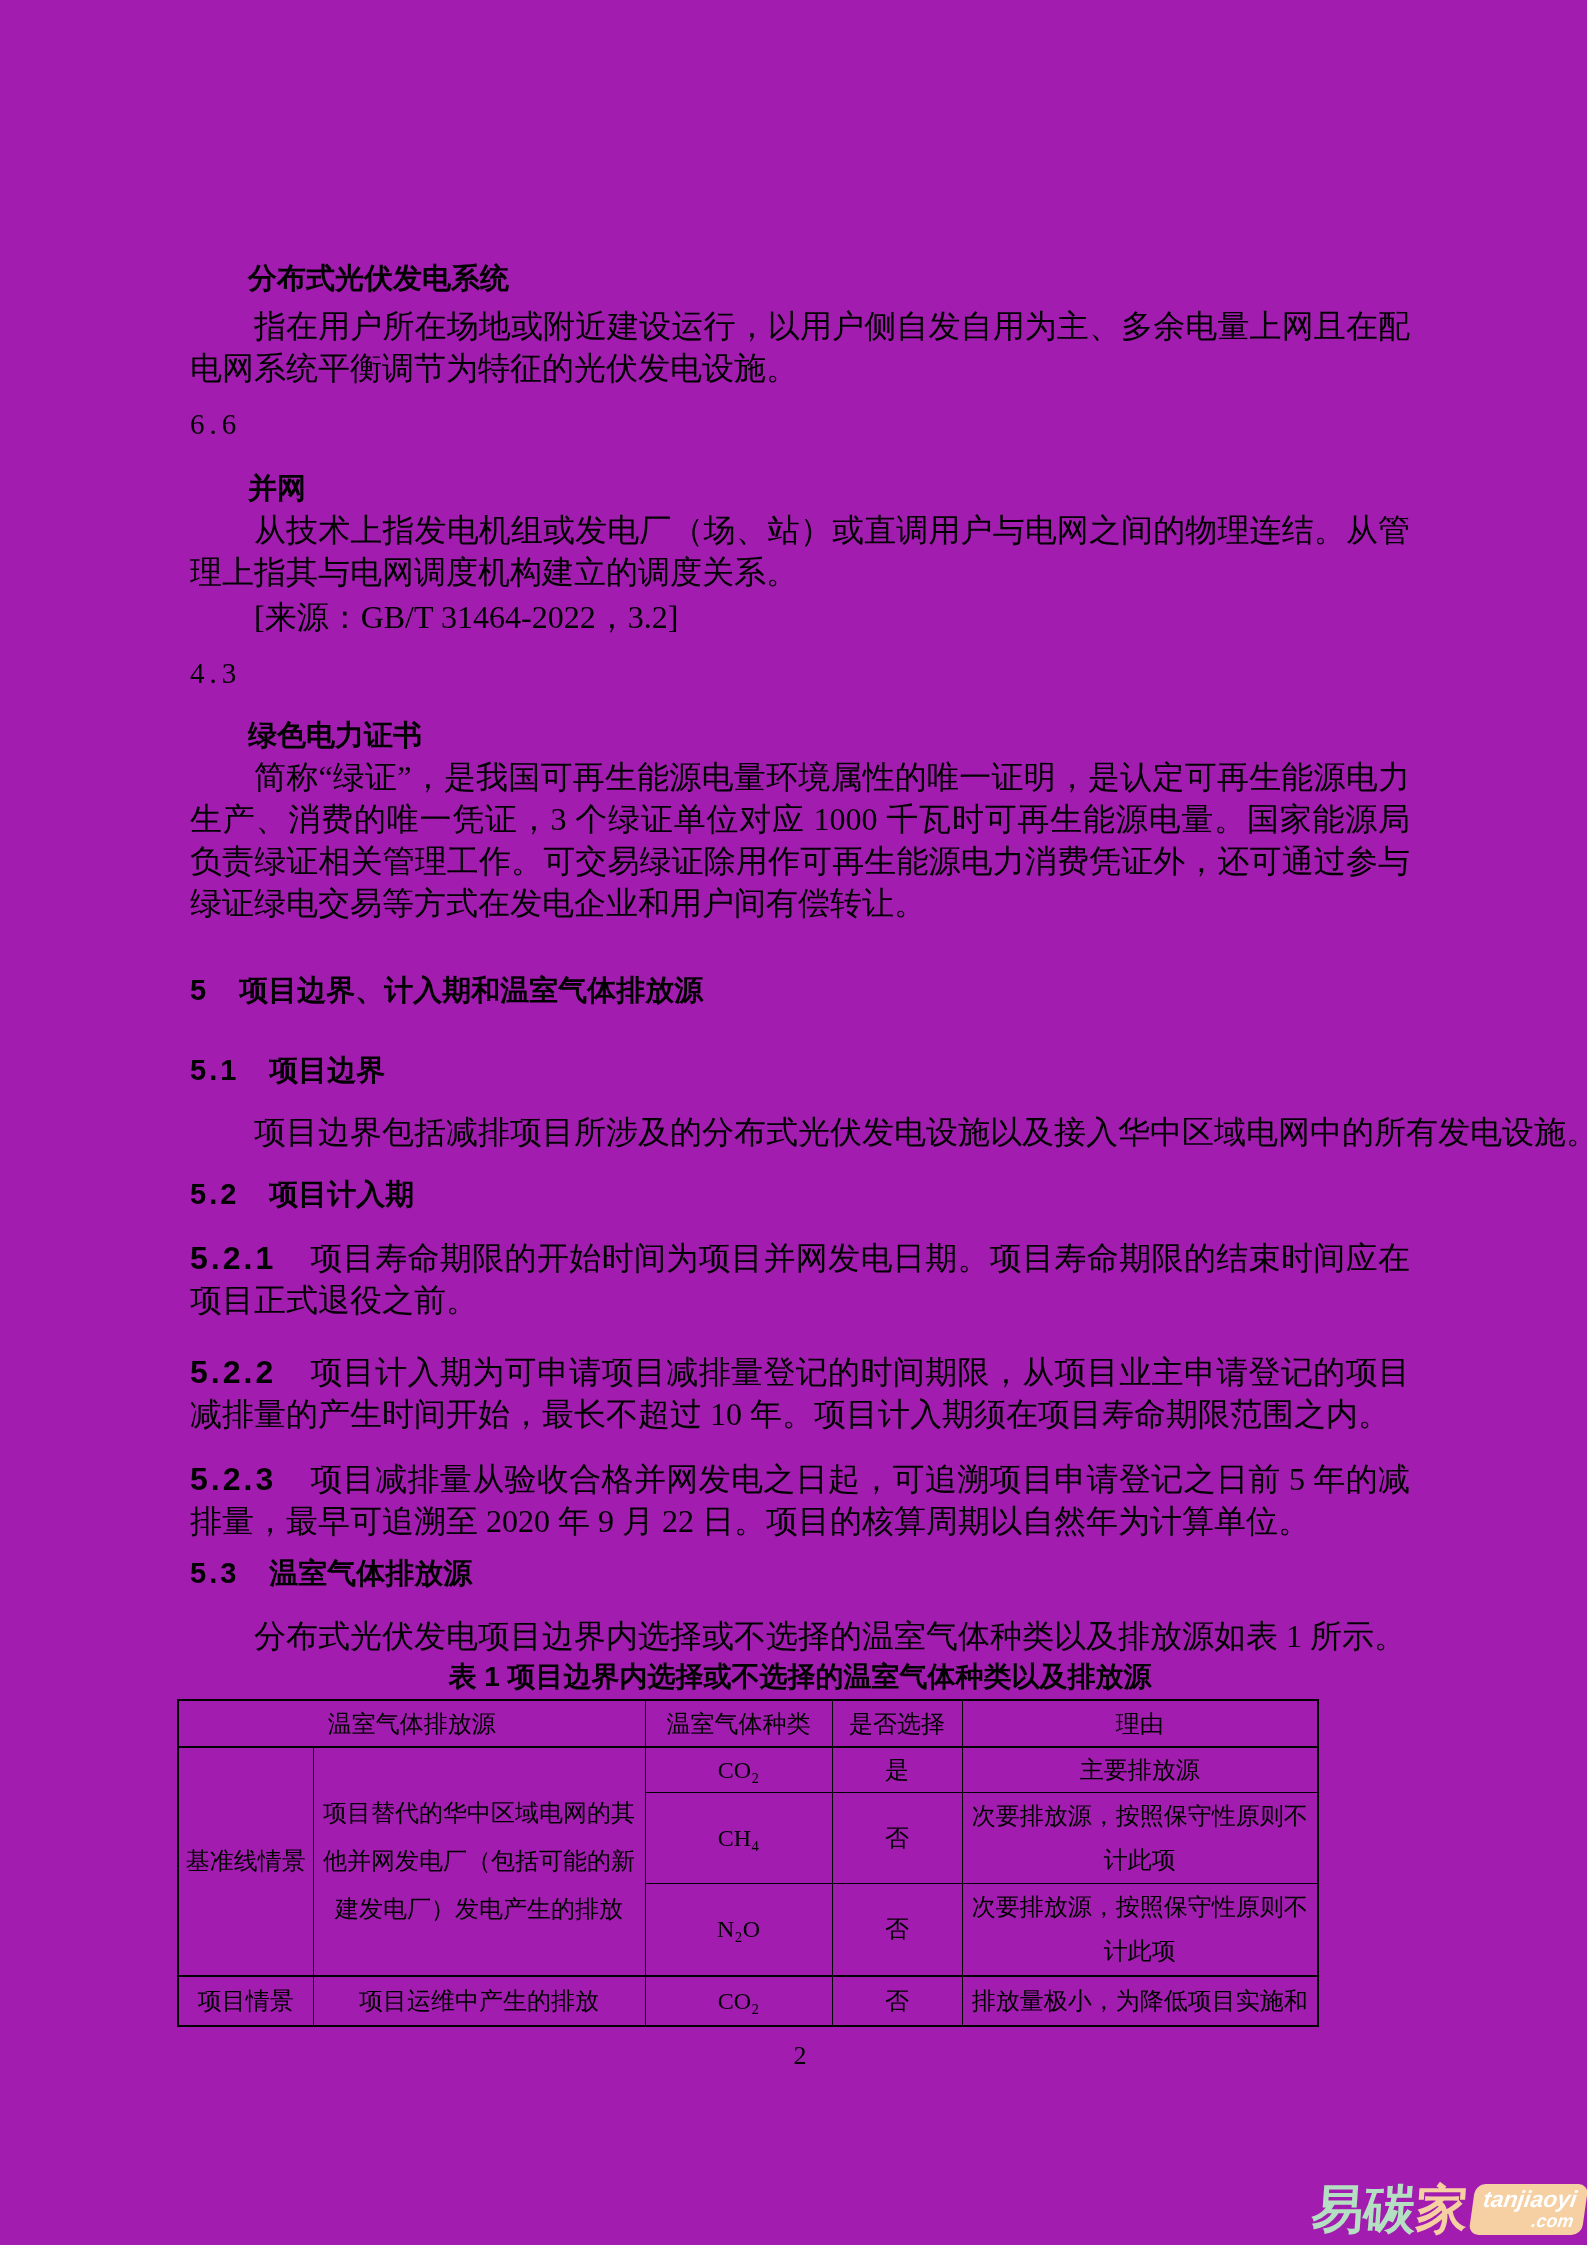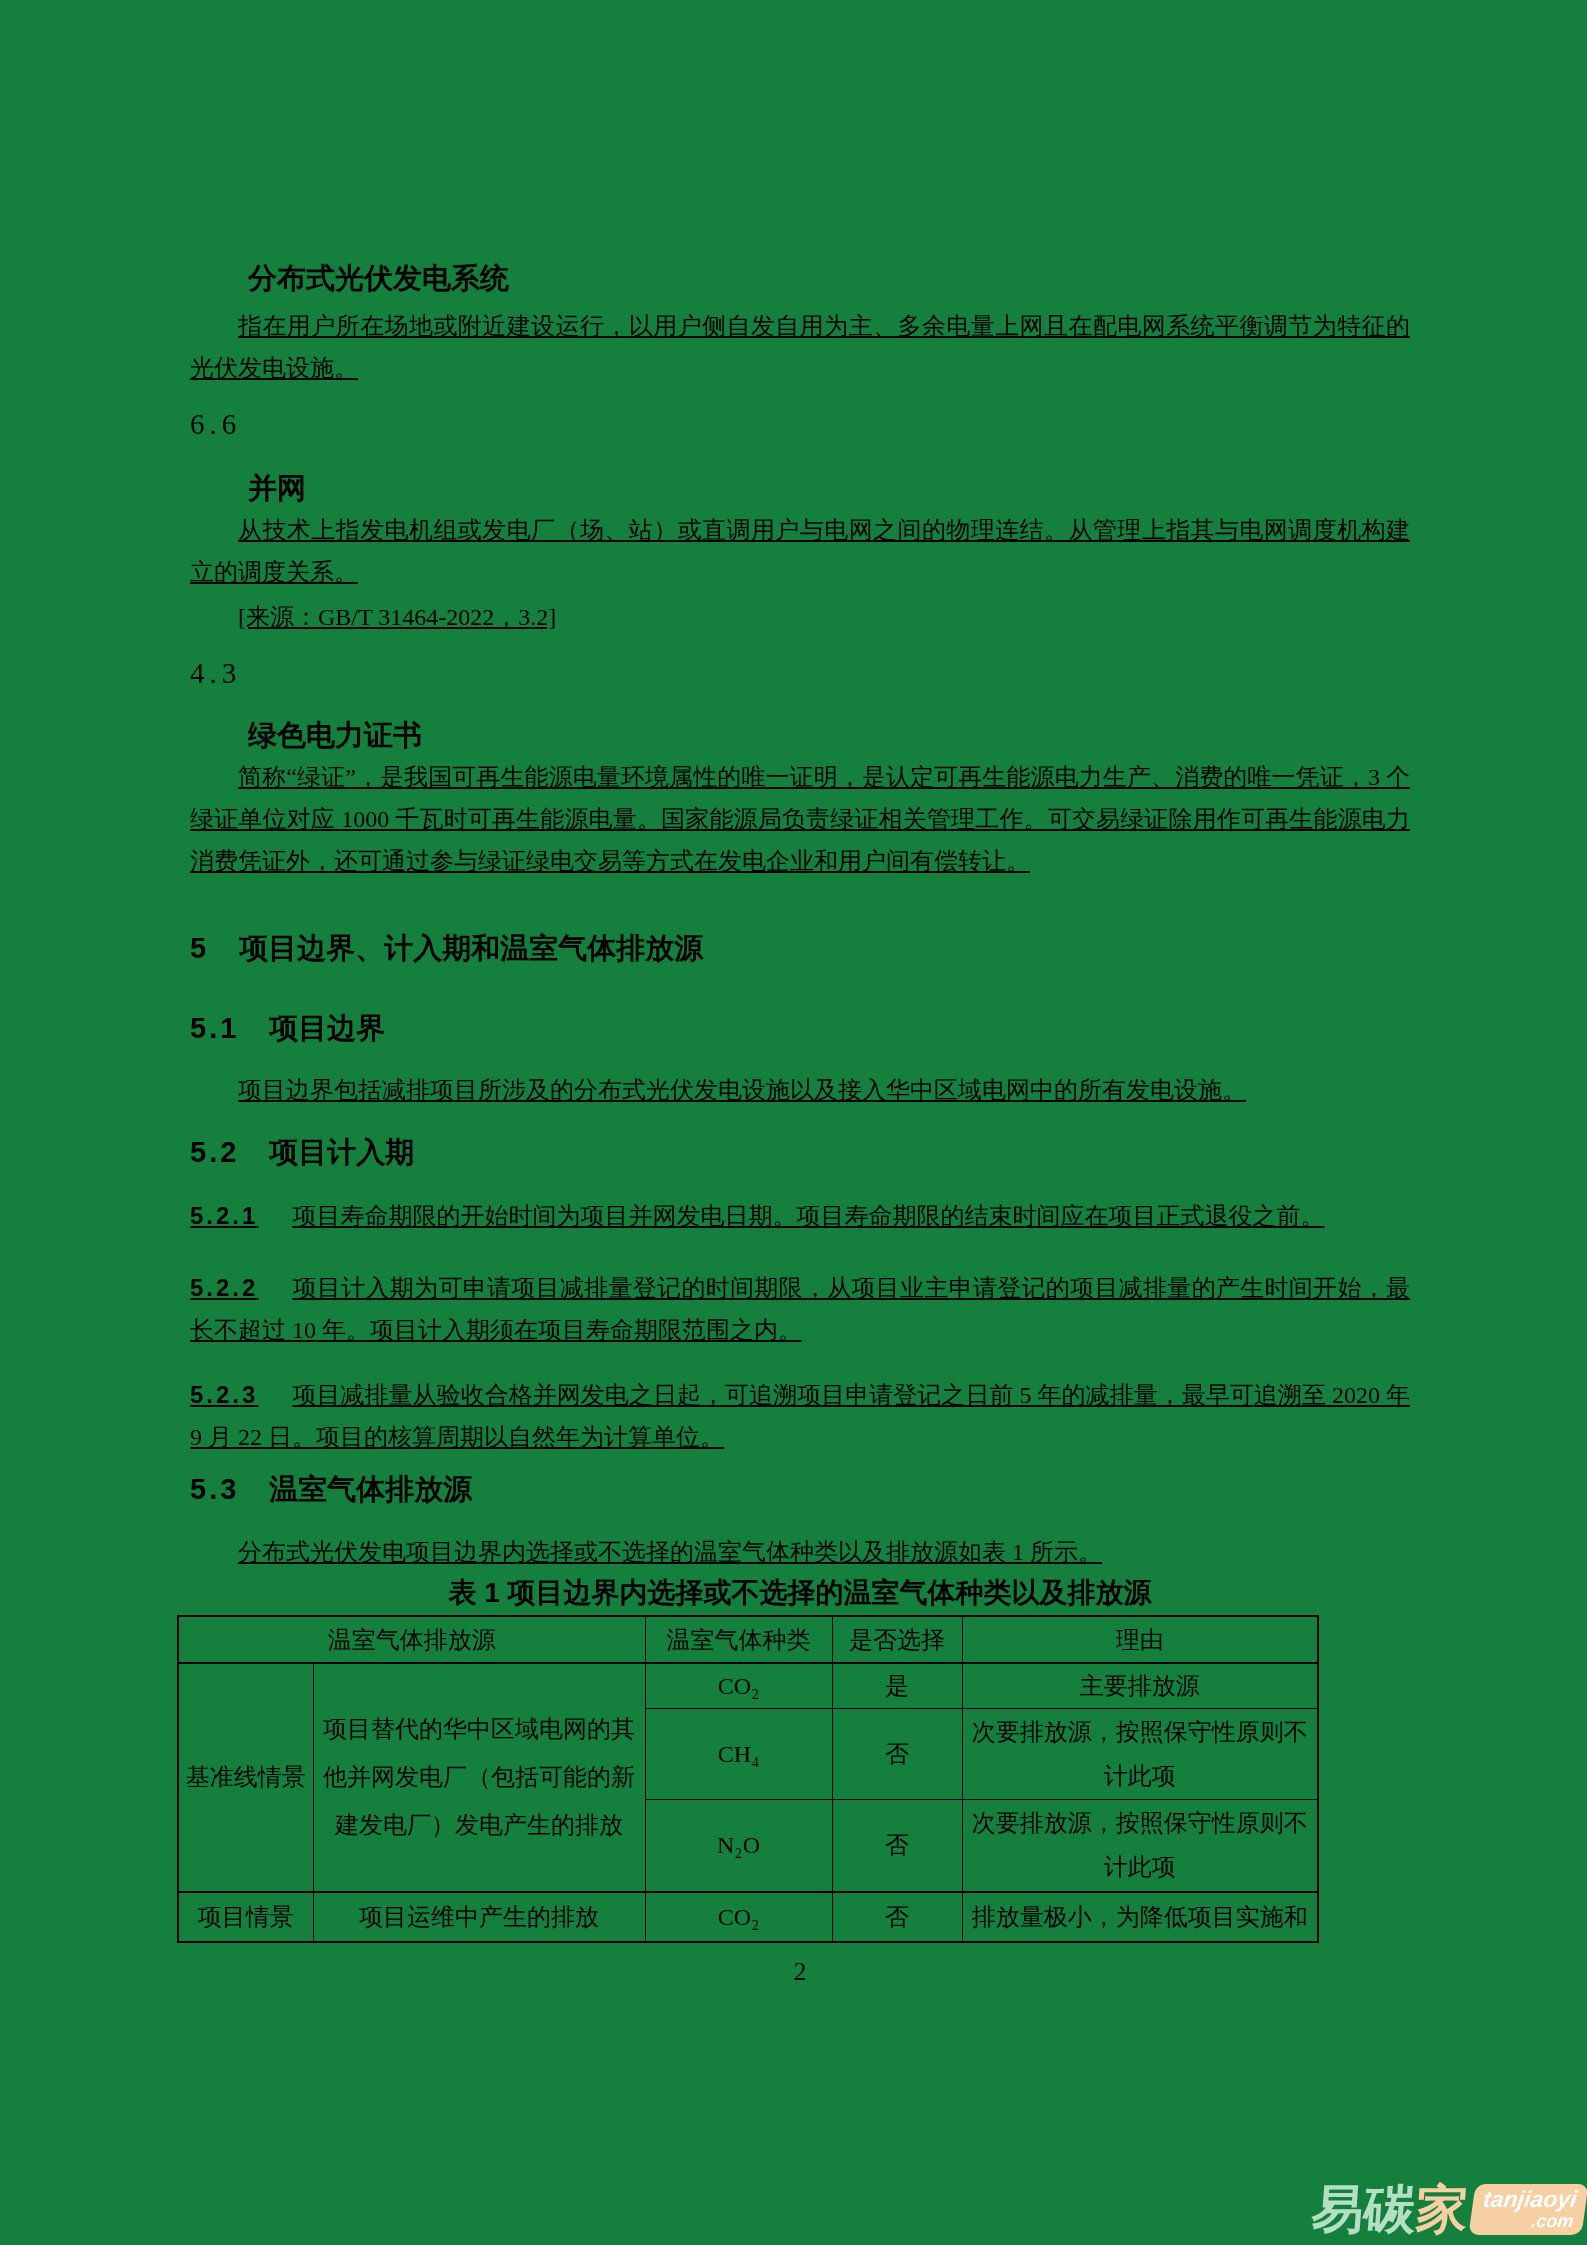--- a/index.html
+++ b/index.html
@@ -1,31 +1,30 @@
 <!DOCTYPE html>
 <html><head>
 <meta charset="utf-8">
 <style>
   html,body{margin:0;padding:0;background:#808080;}
   .page{
     position:relative;
     width:1587px;height:2245px;
-    background:#15803d;
+    background:#a21caf;
     overflow:hidden;
     font-family:"Liberation Serif","DejaVu Serif",serif;
     color:#000000;
   }
   .content{
     position:absolute;left:190px;top:0;width:1220px;
   }
   
   .para{
-    margin:0;font-size:24px;line-height:42px;
+    margin:0;font-size:32px;line-height:42px;
     text-align:justify;
-    text-decoration:underline;
   }
   .indent{text-indent:2em;}
   .nowrap{white-space:nowrap;text-align:left;}
   .term-num{
     font-size:29px;line-height:42px;letter-spacing:5px;
   }
   .term-title{
     margin:0;font-size:29px;line-height:42px;font-weight:700;
     font-family:"Liberation Sans","DejaVu Sans",sans-serif;
     text-indent:2em;

